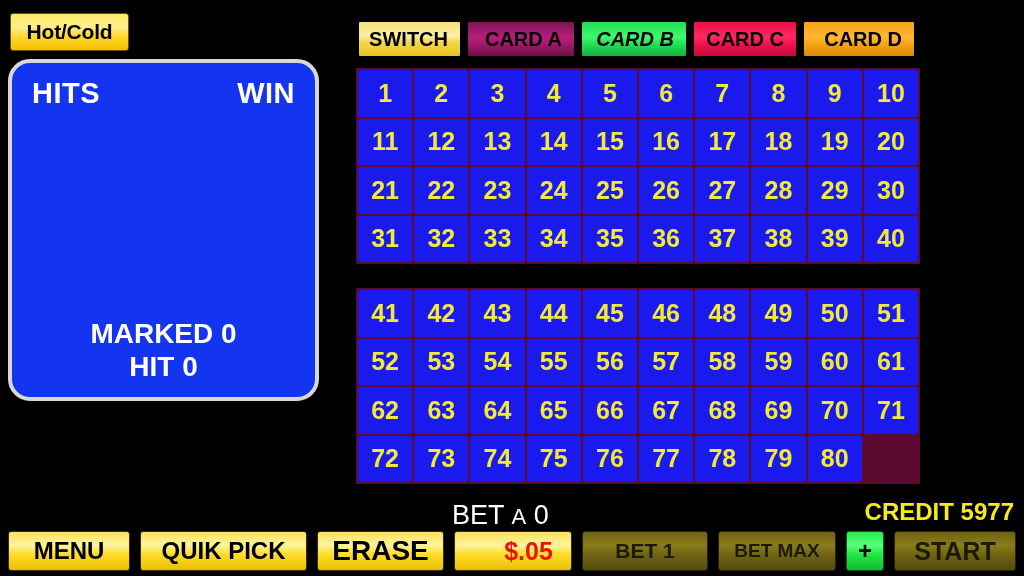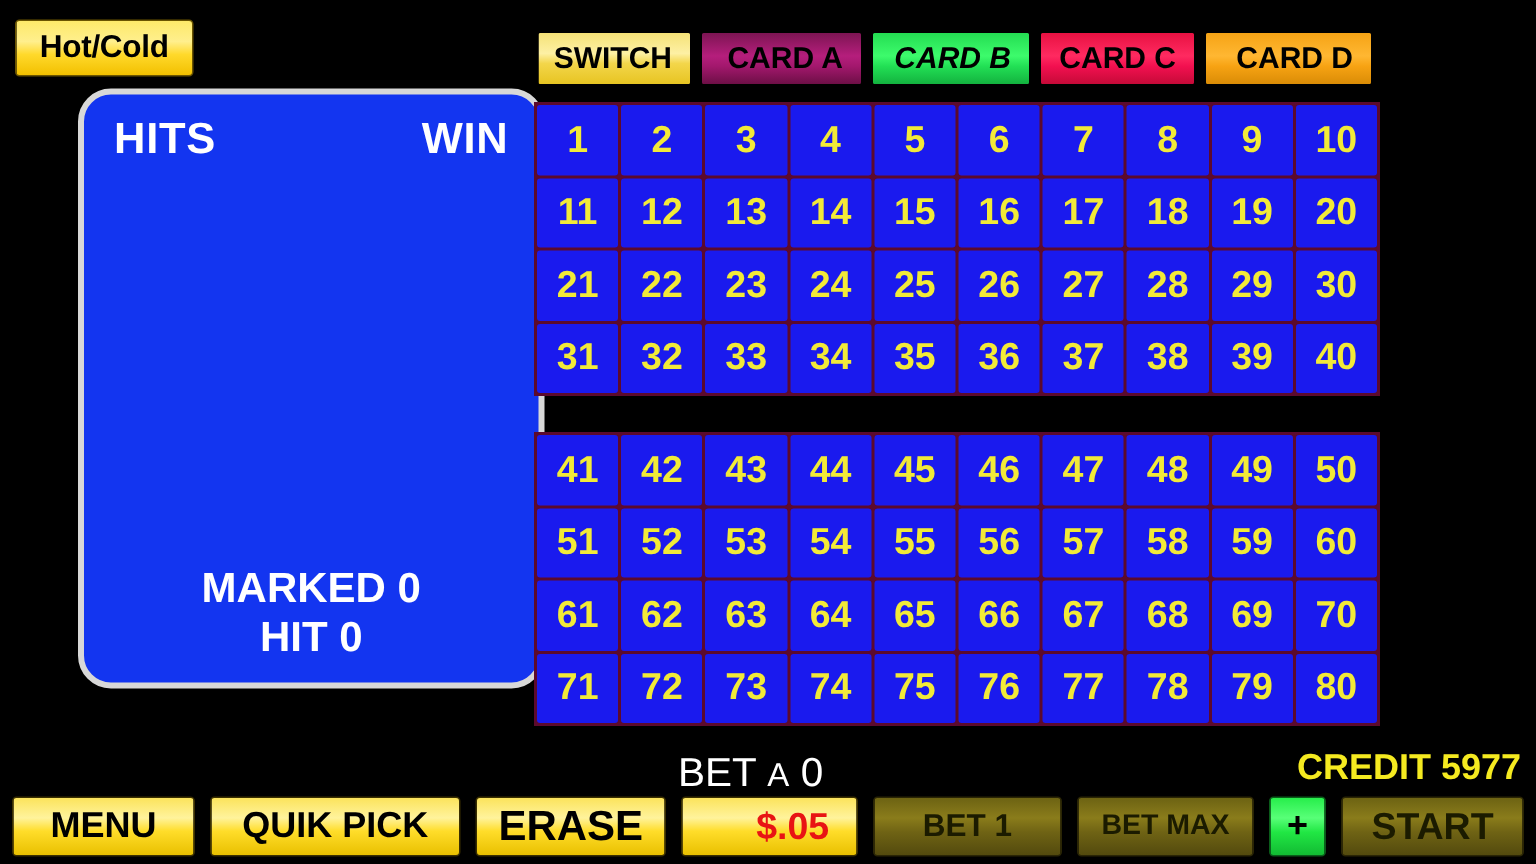--- a/index.html
+++ b/index.html
@@ -16,25 +16,24 @@
     position:absolute; left:10px; top:13px; width:119px; height:38px;
     border-radius:3px;
     background:linear-gradient(to bottom,#fde96a 0%,#ffef8d 38%,#ffd92b 62%,#f2c000 100%);
     border:1px solid #6a5400;
     display:flex; align-items:center; justify-content:center;
     color:#000; font-size:21px; font-weight:bold; letter-spacing:-0.2px;
   }
 
   
   .display{
-    position:absolute; left:8px; top:59px; width:311px; height:400px;
+    position:absolute; left:8px; top:59px; width:311px; height:342px;
     background:#1335f0;
     border:4px solid #d8d8d8;
     border-radius:22px;
-    margin-left:44px;
   }
   .disp-row-top{
     position:absolute; top:14px; left:0; right:0;
     display:flex; justify-content:space-between;
     padding:0 20px;
   }
   .disp-label{ font-size:29px; font-weight:bold; color:#fff; letter-spacing:0.5px;}
   .disp-bottom{
     position:absolute; left:0; right:0; bottom:14px;
     text-align:center;
@@ -200,21 +199,20 @@
       <div class="cell">39</div>
       <div class="cell">40</div>
     </div>
   <div class="grid" id="grid-bottom">
       <div class="cell">41</div>
       <div class="cell">42</div>
       <div class="cell">43</div>
       <div class="cell">44</div>
       <div class="cell">45</div>
       <div class="cell">46</div>
-      <div class="cell">47</div>
       <div class="cell">48</div>
       <div class="cell">49</div>
       <div class="cell">50</div>
       <div class="cell">51</div>
       <div class="cell">52</div>
       <div class="cell">53</div>
       <div class="cell">54</div>
       <div class="cell">55</div>
       <div class="cell">56</div>
       <div class="cell">57</div>

